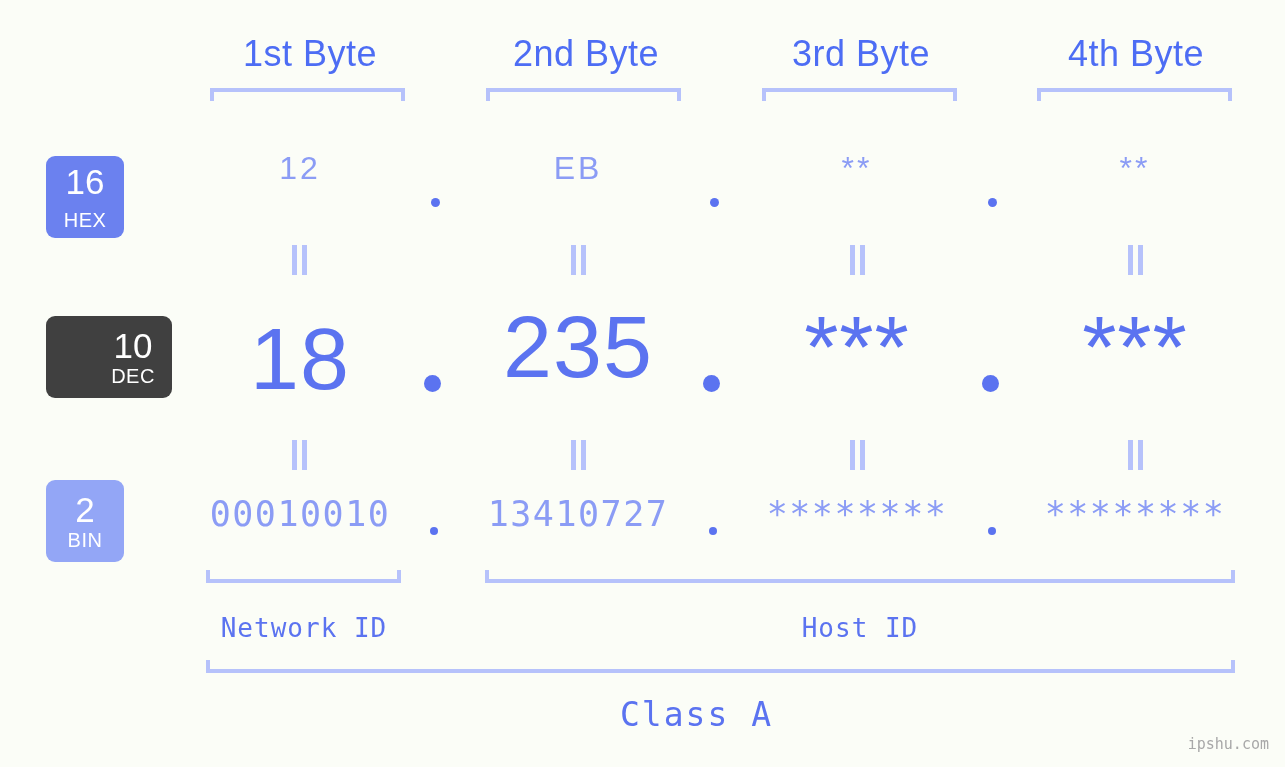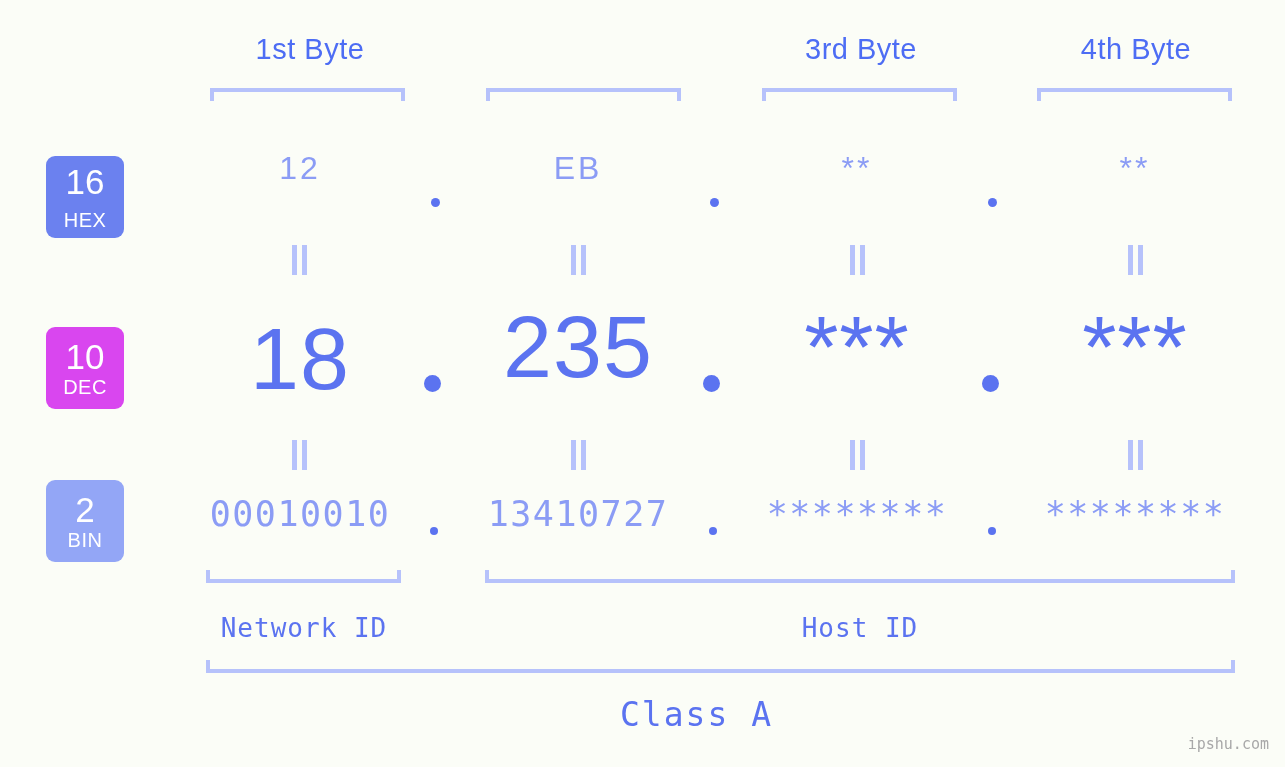--- a/index.html
+++ b/index.html
@@ -22,21 +22,21 @@
     width: 1285px;
     height: 767px;
   }
 
   
   .byte-label {
     position: absolute;
     top: 33px;
     width: 200px;
     text-align: center;
-    font-size: 29px;
+    font-size: 36px;
     color: #4d6df4;
     font-family: "Liberation Sans", sans-serif;
     letter-spacing: 0.5px;
     white-space: nowrap;
   }
 
   
   .bracket-down {
     position: absolute;
     border-top: 4px solid #b6c2fb;
@@ -180,33 +180,34 @@
     font-family: "DejaVu Sans Mono", monospace;
     letter-spacing: 0px;
   }
 </style>
 </head>
 <body>
 
 <div id="stage">
 
   <div class="byte-label" style="left:210px;">1st Byte</div>
+  <div class="byte-label" style="left:486px;">2nd Byte</div>
   <div class="byte-label" style="left:761px;">3rd Byte</div>
   <div class="byte-label" style="left:1036px;">4th Byte</div>
 
   <div class="bracket-down" style="left:210px; top:88px; width:195px;"></div>
   <div class="bracket-down" style="left:486px; top:88px; width:195px;"></div>
   <div class="bracket-down" style="left:762px; top:88px; width:195px;"></div>
   <div class="bracket-down" style="left:1037px;top:88px; width:195px;"></div>
 
   <div class="base-badge" style="top:156px; background:#6b81ef;gap:8px;">
     <span class="num">16</span>
     <span class="nm">HEX</span>
   </div>
-  <div class="base-badge" style="top:327px; background:#d946ef;">
+  <div class="base-badge" style="top:316px; background:#404040;padding-left:48px;">
     <span class="num">10</span>
     <span class="nm">DEC</span>
   </div>
   <div class="base-badge" style="top:480px; background:#93a6f6;">
     <span class="num">2</span>
     <span class="nm">BIN</span>
   </div>
 
   <div class="hex-row">
     <div class="row-cell" style="left:200px; width:200px;">12</div>

